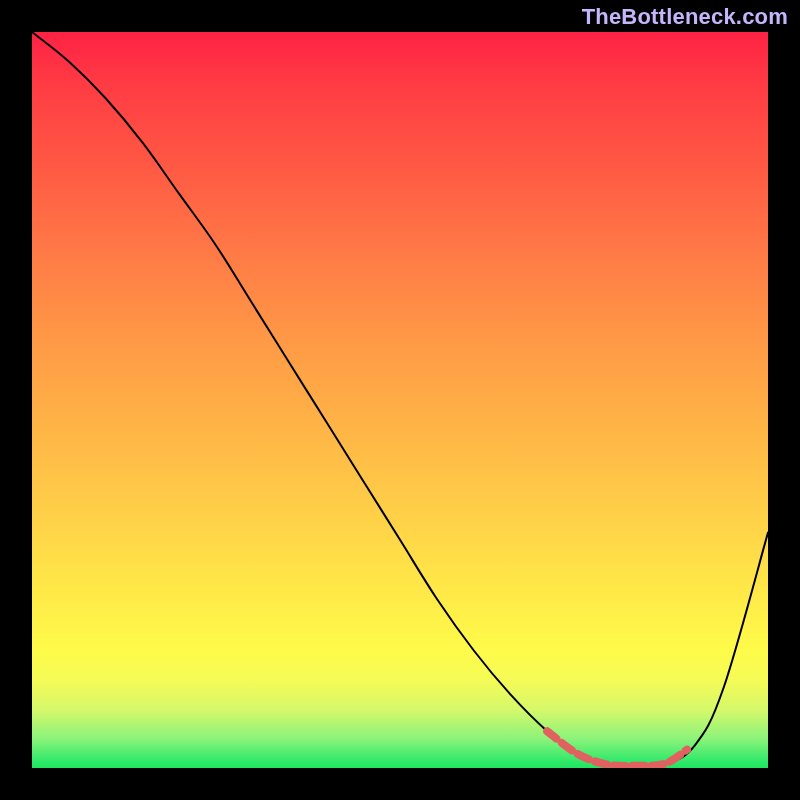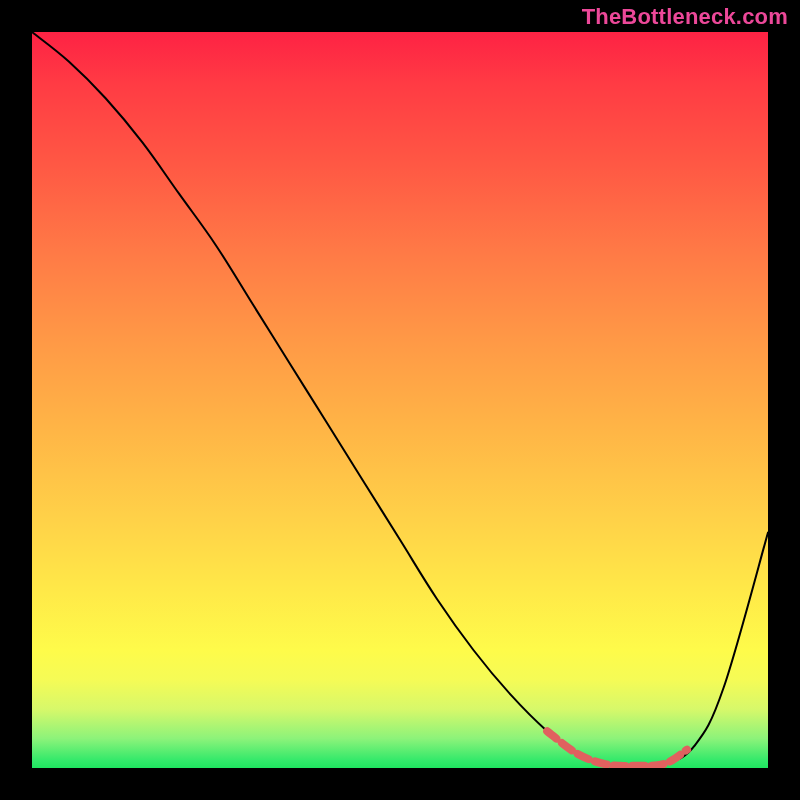--- a/index.html
+++ b/index.html
@@ -16,21 +16,21 @@
     width: 800px;
     height: 800px;
     background: #000;
   }
   .watermark {
     position: absolute;
     top: 4px;
     right: 12px;
     font-size: 22px;
     font-weight: 600;
-    color: #ec4899;
+    color: #c4b5fd;
     letter-spacing: 0.2px;
     z-index: 10;
   }
   .plot {
     position: absolute;
     left: 32px;
     top: 32px;
     width: 736px;
     height: 736px;
     background: linear-gradient(to bottom,

